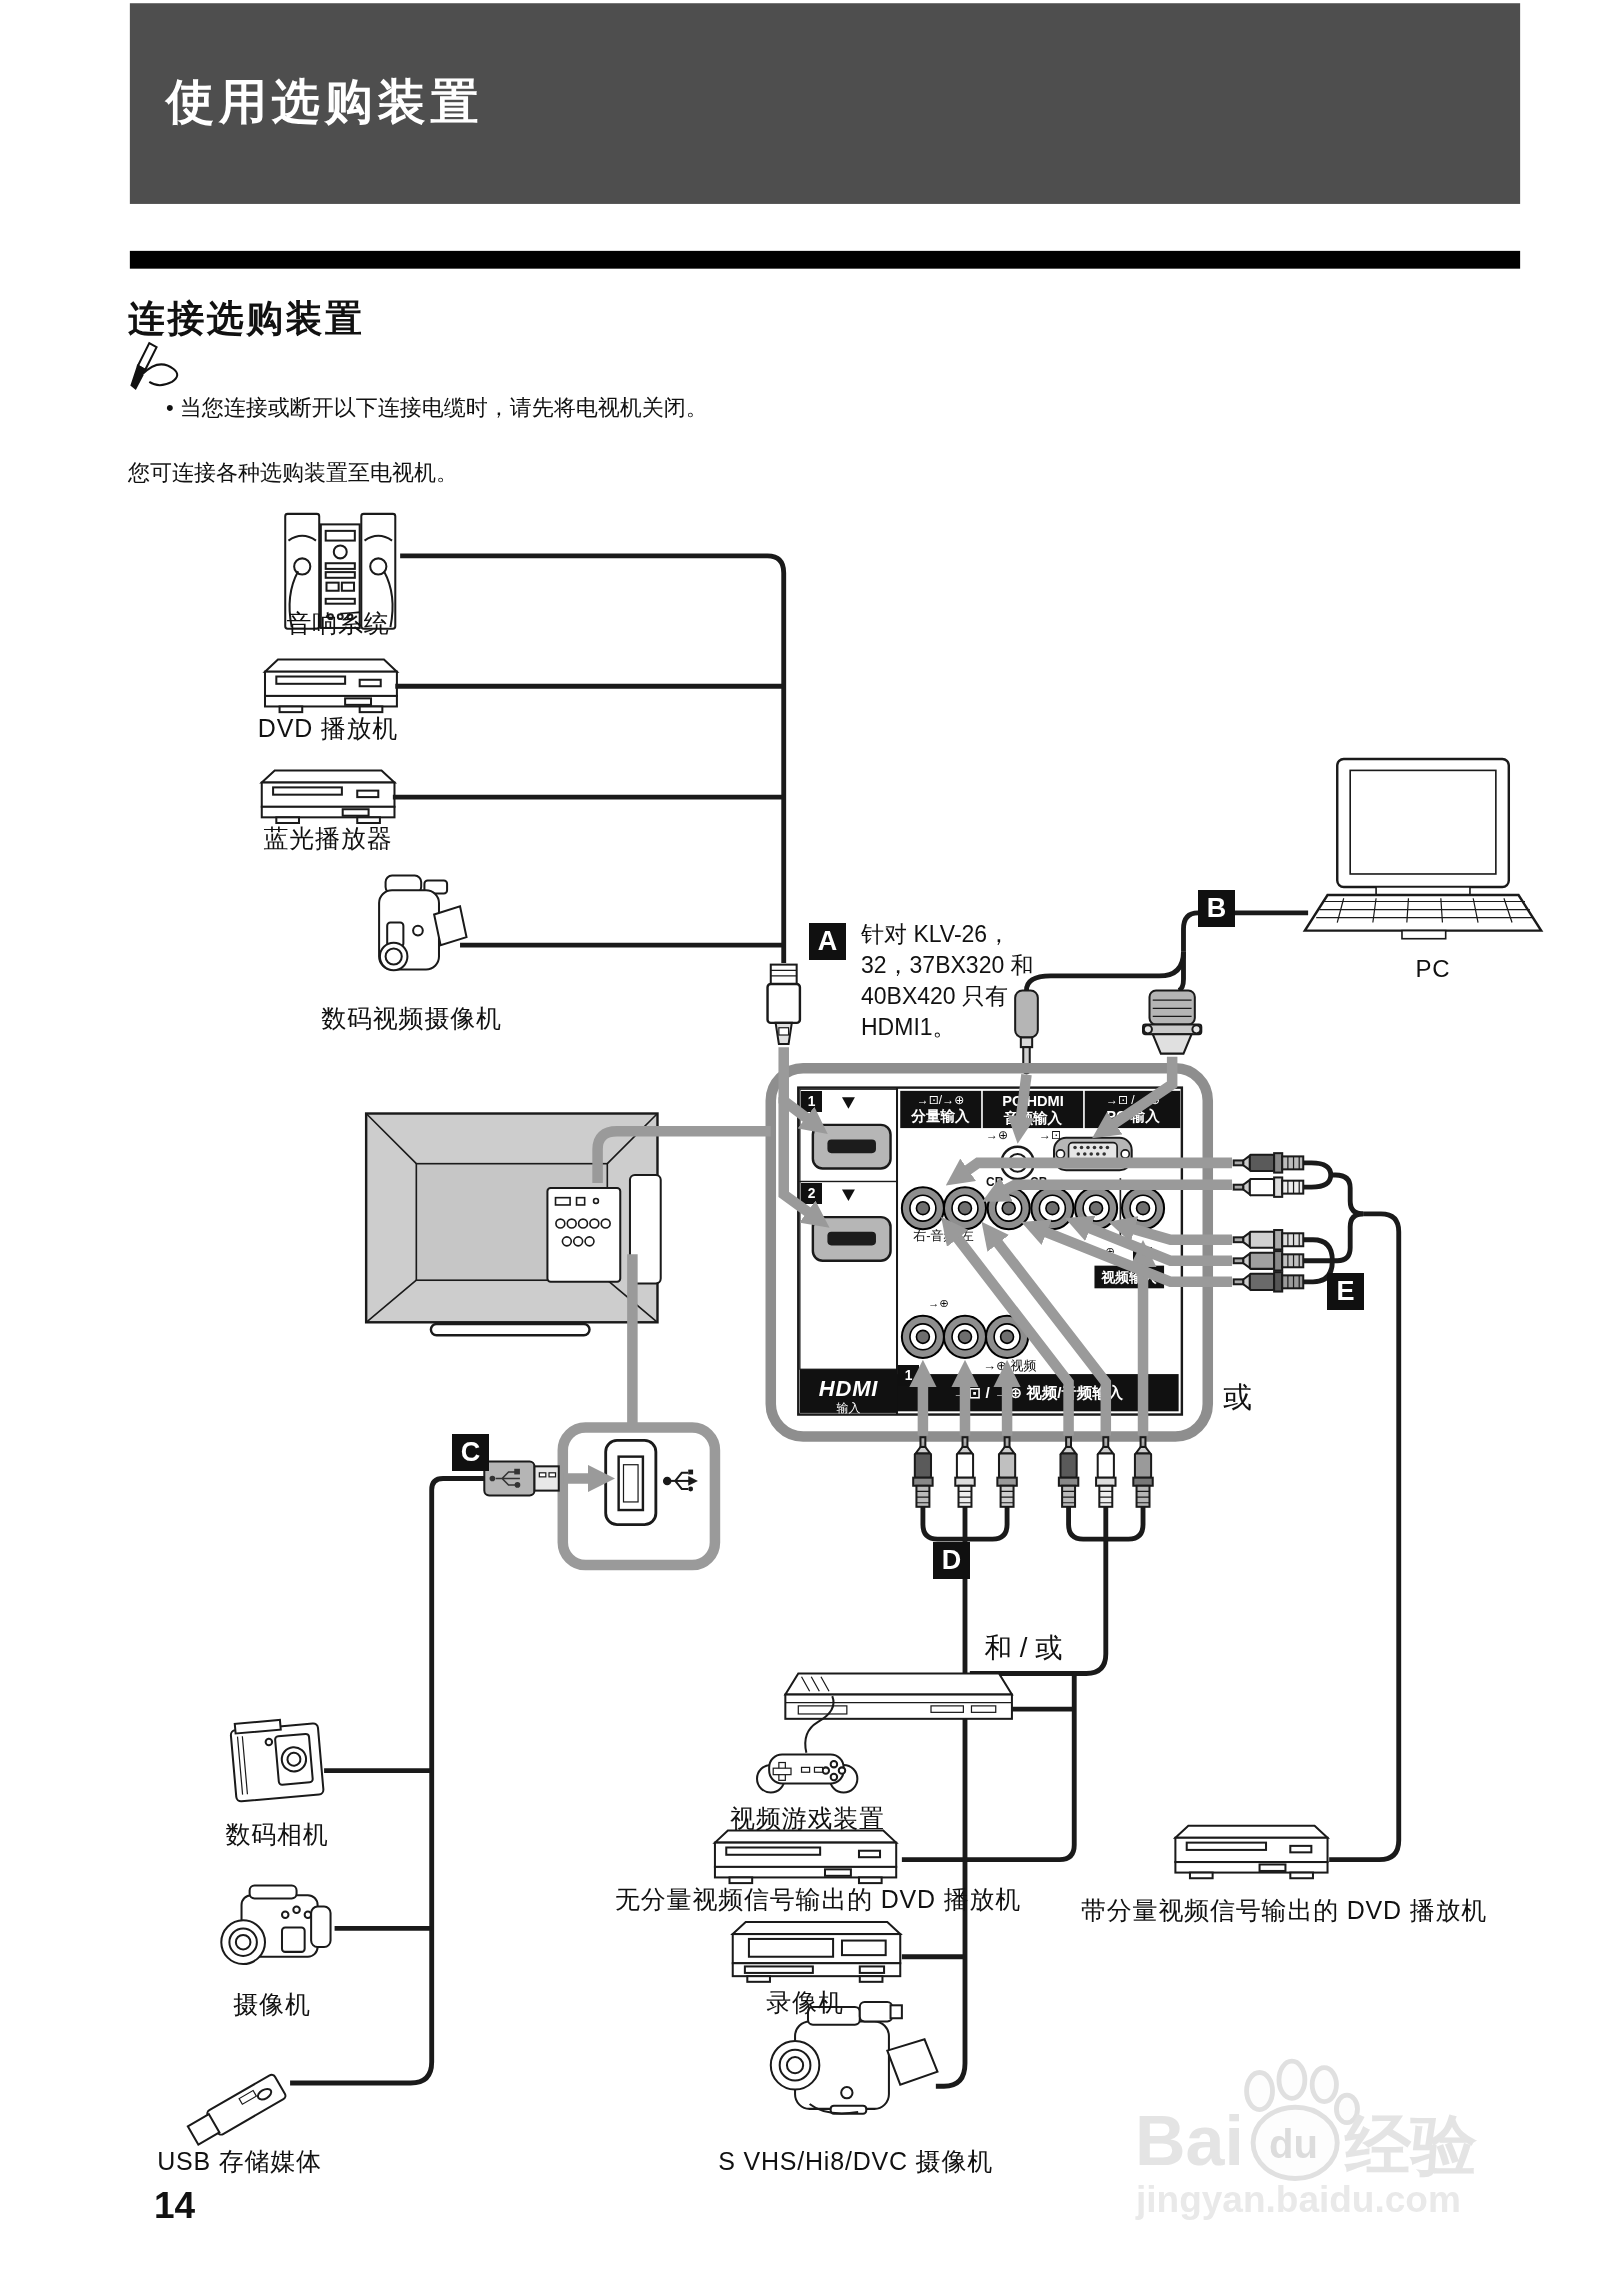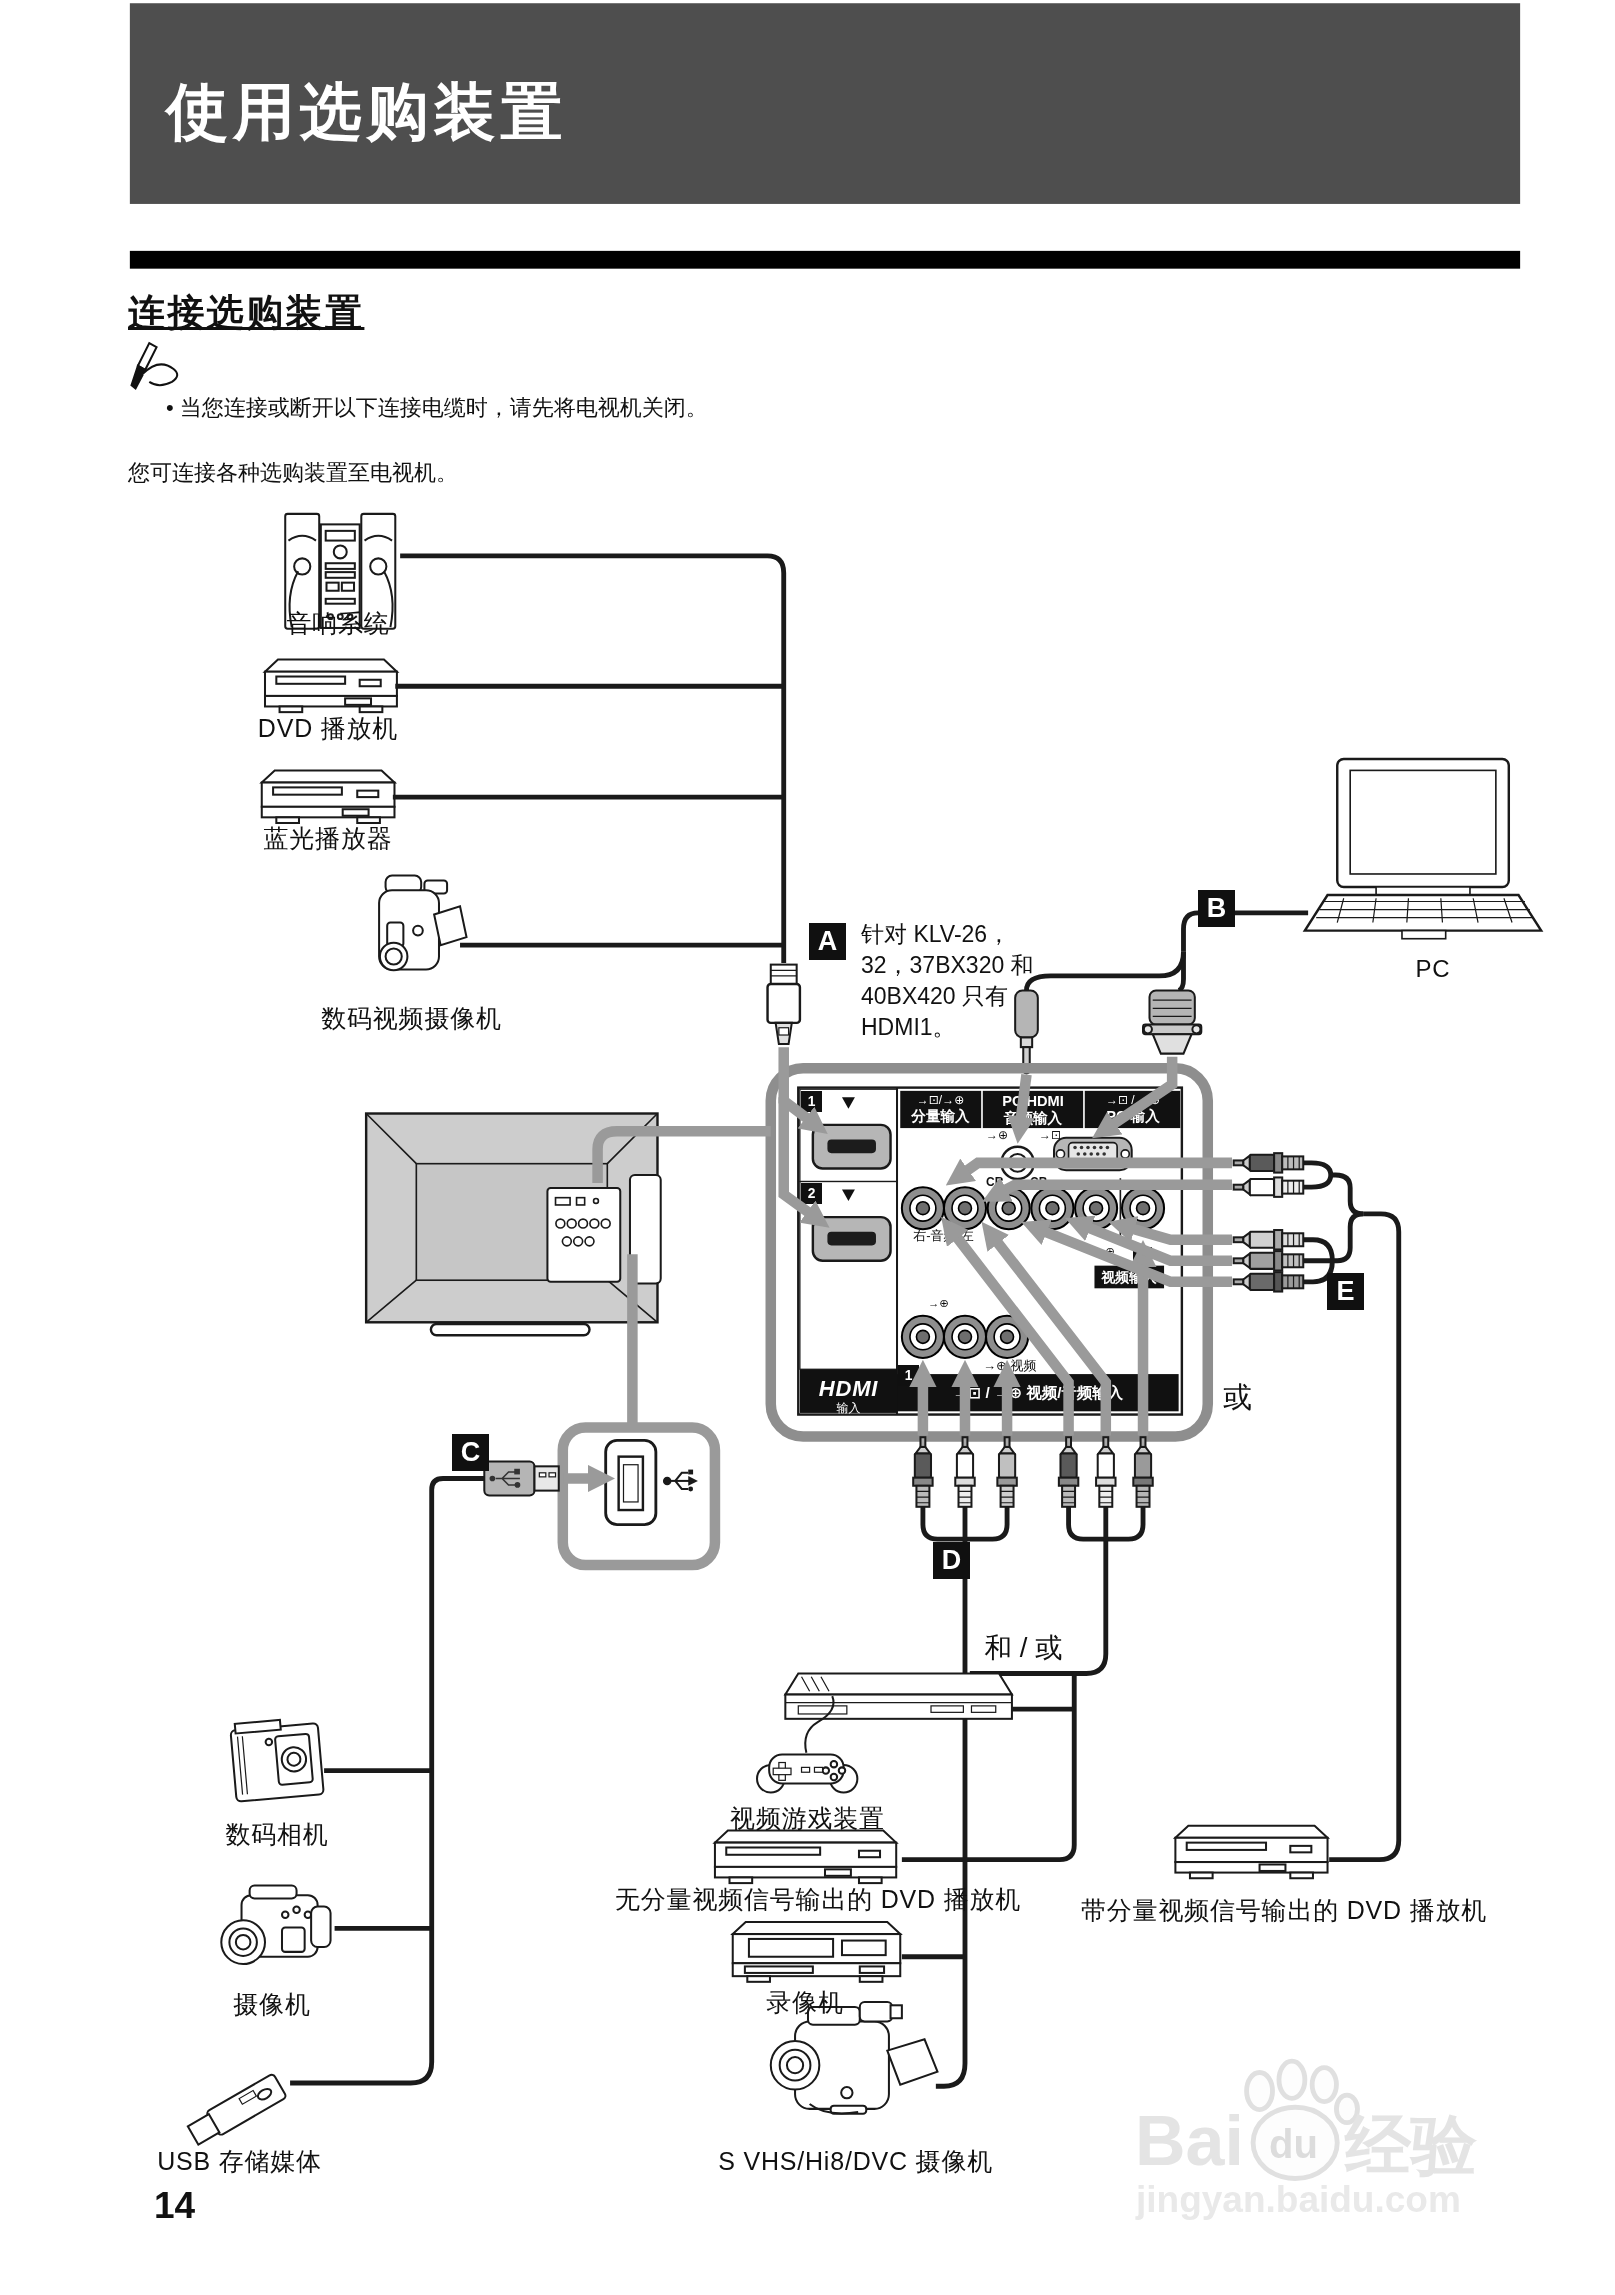--- a/index.html
+++ b/index.html
@@ -510,23 +510,23 @@
 
   <g stroke="#e0e0e0" stroke-width="6" fill="#fdfdfd">
     <ellipse cx="1556" cy="2584" rx="16" ry="23"></ellipse>
     <ellipse cx="1596" cy="2570" rx="16" ry="23"></ellipse>
     <ellipse cx="1636" cy="2576" rx="15" ry="21"></ellipse>
     <ellipse cx="1664" cy="2606" rx="13" ry="17"></ellipse>
     <ellipse cx="1600" cy="2648" rx="52" ry="44"></ellipse>
   </g>
 </svg>
 
-<div class="txt" style="left:166px;top:70px;font-size:62px;font-weight:bold;color:#fff;letter-spacing:4.9px;">使用选购装置</div>
-
-<div class="txt" style="left:128px;top:288px;font-size:37px;font-weight:bold;letter-spacing:2.4px;text-decoration:underline;">连接选购装置</div>
+<div class="txt" style="left:166px;top:70px;font-size:48px;font-weight:bold;color:#fff;letter-spacing:4.9px;">使用选购装置</div>
+
+<div class="txt" style="left:128px;top:294px;font-size:37px;font-weight:bold;letter-spacing:2.4px;">连接选购装置</div>
 
 <div class="txt" style="left:128px;top:393px;font-size:22px;margin-left:38px;">• 当您连接或断开以下连接电缆时，请先将电视机关闭。</div>
 
 <div class="txt" style="left:128px;top:458px;font-size:22px;">您可连接各种选购装置至电视机。</div>
 
 <div class="txt lbl ctr" style="left:257px;top:607px;width:162px;">音响系统</div>
 <div class="txt lbl ctr" style="left:231px;top:712px;width:194px;">DVD 播放机</div>
 <div class="txt lbl ctr" style="left:231px;top:822px;width:194px;">蓝光播放器</div>
 <div class="txt lbl ctr" style="left:290px;top:1002px;width:243px;">数码视频摄像机</div>
 <div class="txt lbl ctr" style="left:1368px;top:945px;width:130px;font-size:24px;margin-top:10px;">PC</div>

